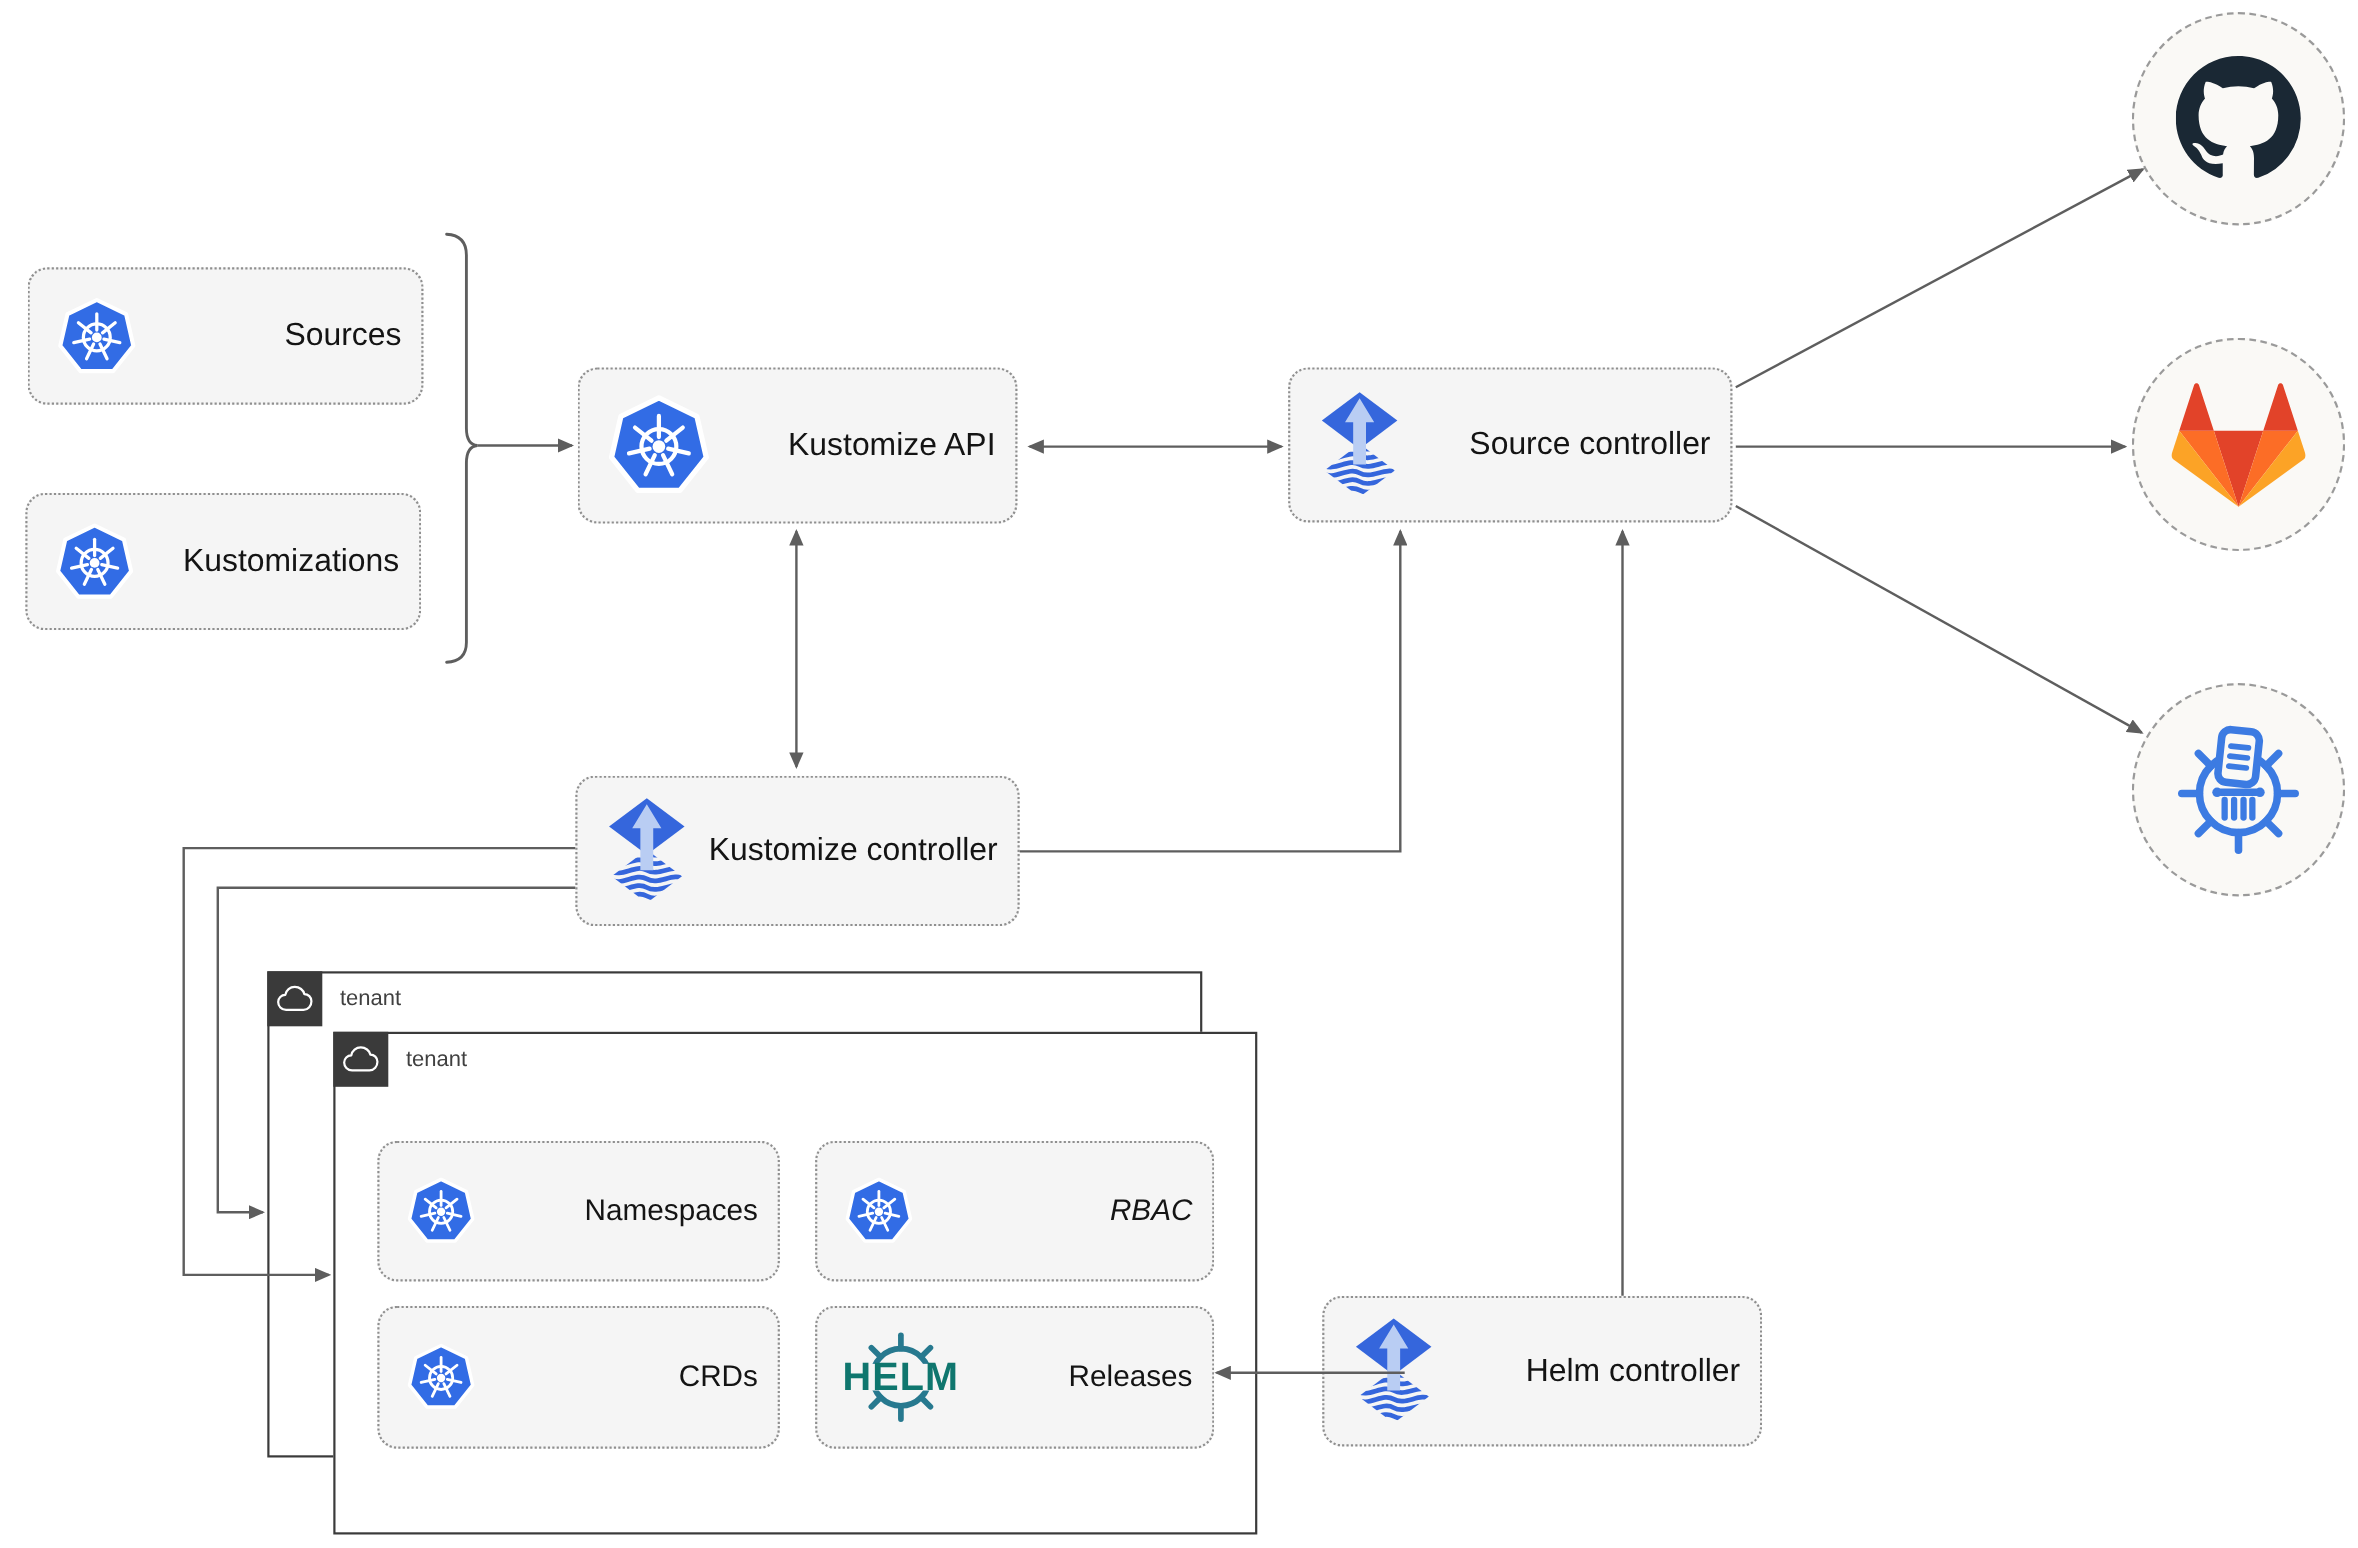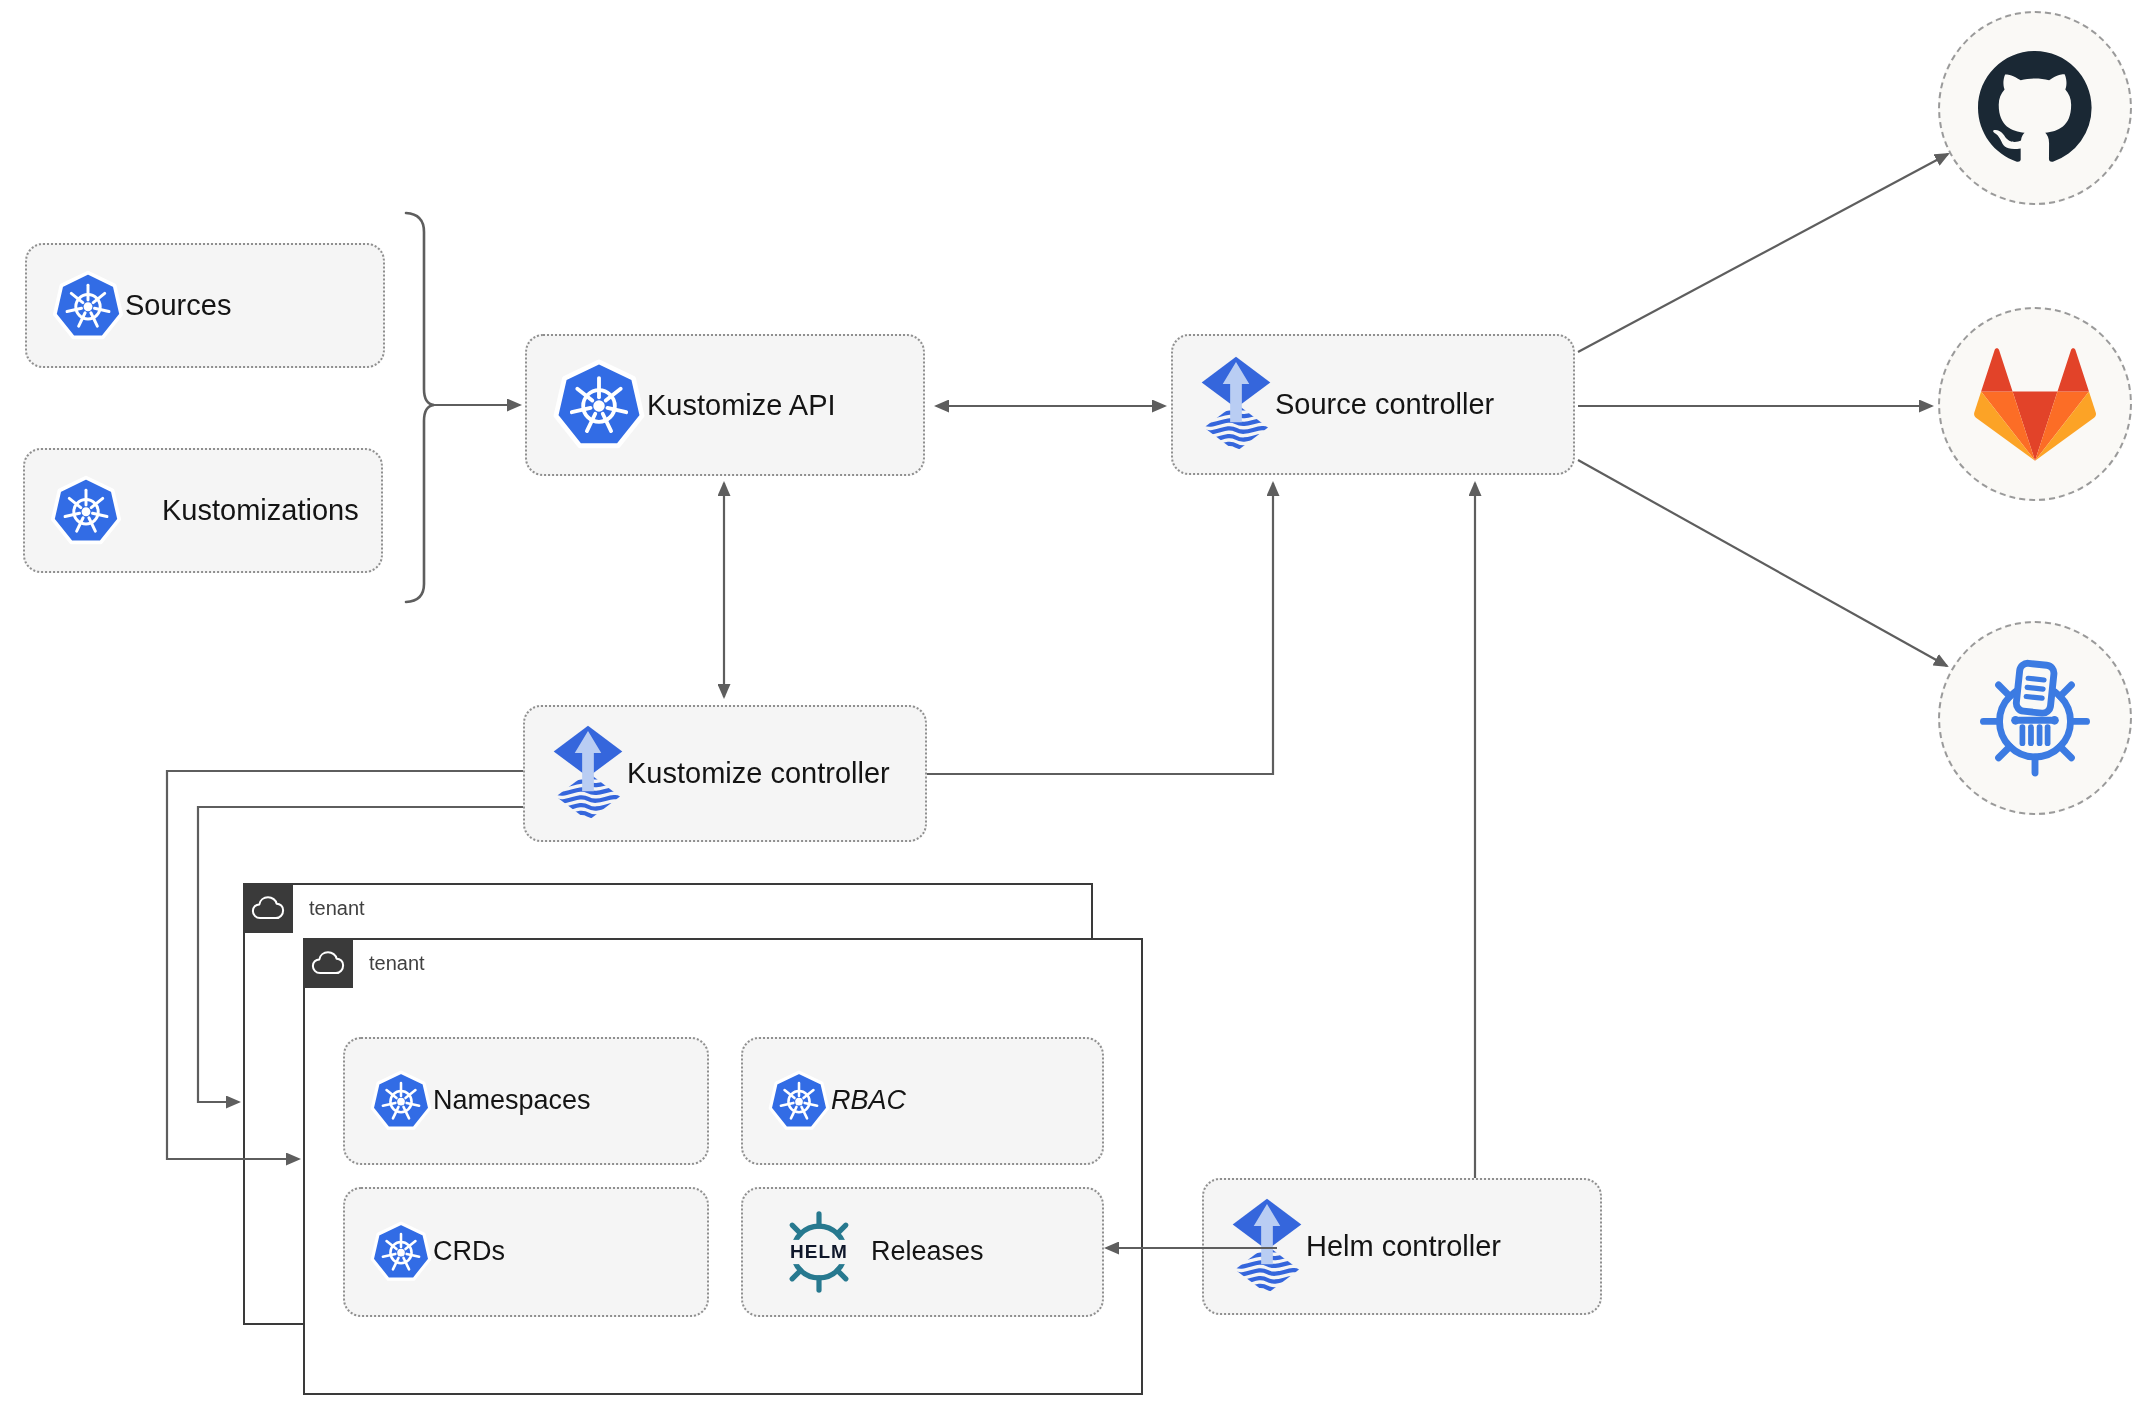--- a/index.html
+++ b/index.html
@@ -4,21 +4,21 @@
 <style>
   * { box-sizing: border-box; margin: 0; padding: 0; }
   html,body { background:#ffffff; }
   body { font-family: "Liberation Sans", "DejaVu Sans", sans-serif; }
   .canvas { position:relative; width:2144px; height:1407px; background:#fff; overflow:hidden; }
 
   
   .node { position:absolute; background:#F5F5F5; border:2px dotted #8f8f8f; border-radius:18px;
           display:flex; align-items:center; }
   .node .icon { flex:0 0 auto; margin-left:24px; display:flex; align-items:center; justify-content:center; }
-  .node .label { flex:1 1 auto; text-align:left; font-size:29px; color:#141414; line-height:1.25;
+  .node .label { flex:1 1 auto; text-align:right; font-size:29px; color:#141414; line-height:1.25;
                  padding-right:18px; white-space:pre-line; }
   .node.small .label { font-size:27px; }
 
   #sources        { left:25px;   top:243px;  width:360px; height:125px; }
   #kustomizations { left:23px;   top:448px;  width:360px; height:125px;gap:39px; }
   #k8s-api        { left:525px;  top:334px;  width:400px; height:142px; }
   #source-ctrl    { left:1171px; top:334px;  width:404px; height:141px; }
   #kustomize-ctrl { left:523px;  top:705px;  width:404px; height:137px; }
   #helm-ctrl      { left:1202px; top:1178px; width:400px; height:137px; }
 
@@ -41,21 +41,21 @@
   .remote { position:absolute; width:194px; height:194px; border-radius:50%;
             border:2.5px dashed #9a9a9a; background:#FAF9F6;
             display:flex; align-items:center; justify-content:center; }
   #gh { left:1938px; top:11px;  }
   #gl { left:1938px; top:307px; }
   #cm { left:1938px; top:621px; }
 
   
   .helm-logo { position:relative; width:104px; height:92px; }
   .helm-word { position:absolute; inset:0; display:flex; align-items:center; justify-content:center;
-               font-weight:bold; font-size:19px; letter-spacing:1px; color:#0f172a; }
+               font-weight:bold; font-size:36px; letter-spacing:1px; color:#0f766e; }
 
   #connectors { position:absolute; left:0; top:0; z-index:20; pointer-events:none; }
   .hiddendefs { position:absolute; width:0; height:0; }
 </style>
 </head>
 <body>
 
 <div class="canvas">
 
   <svg class="hiddendefs" aria-hidden="true">

